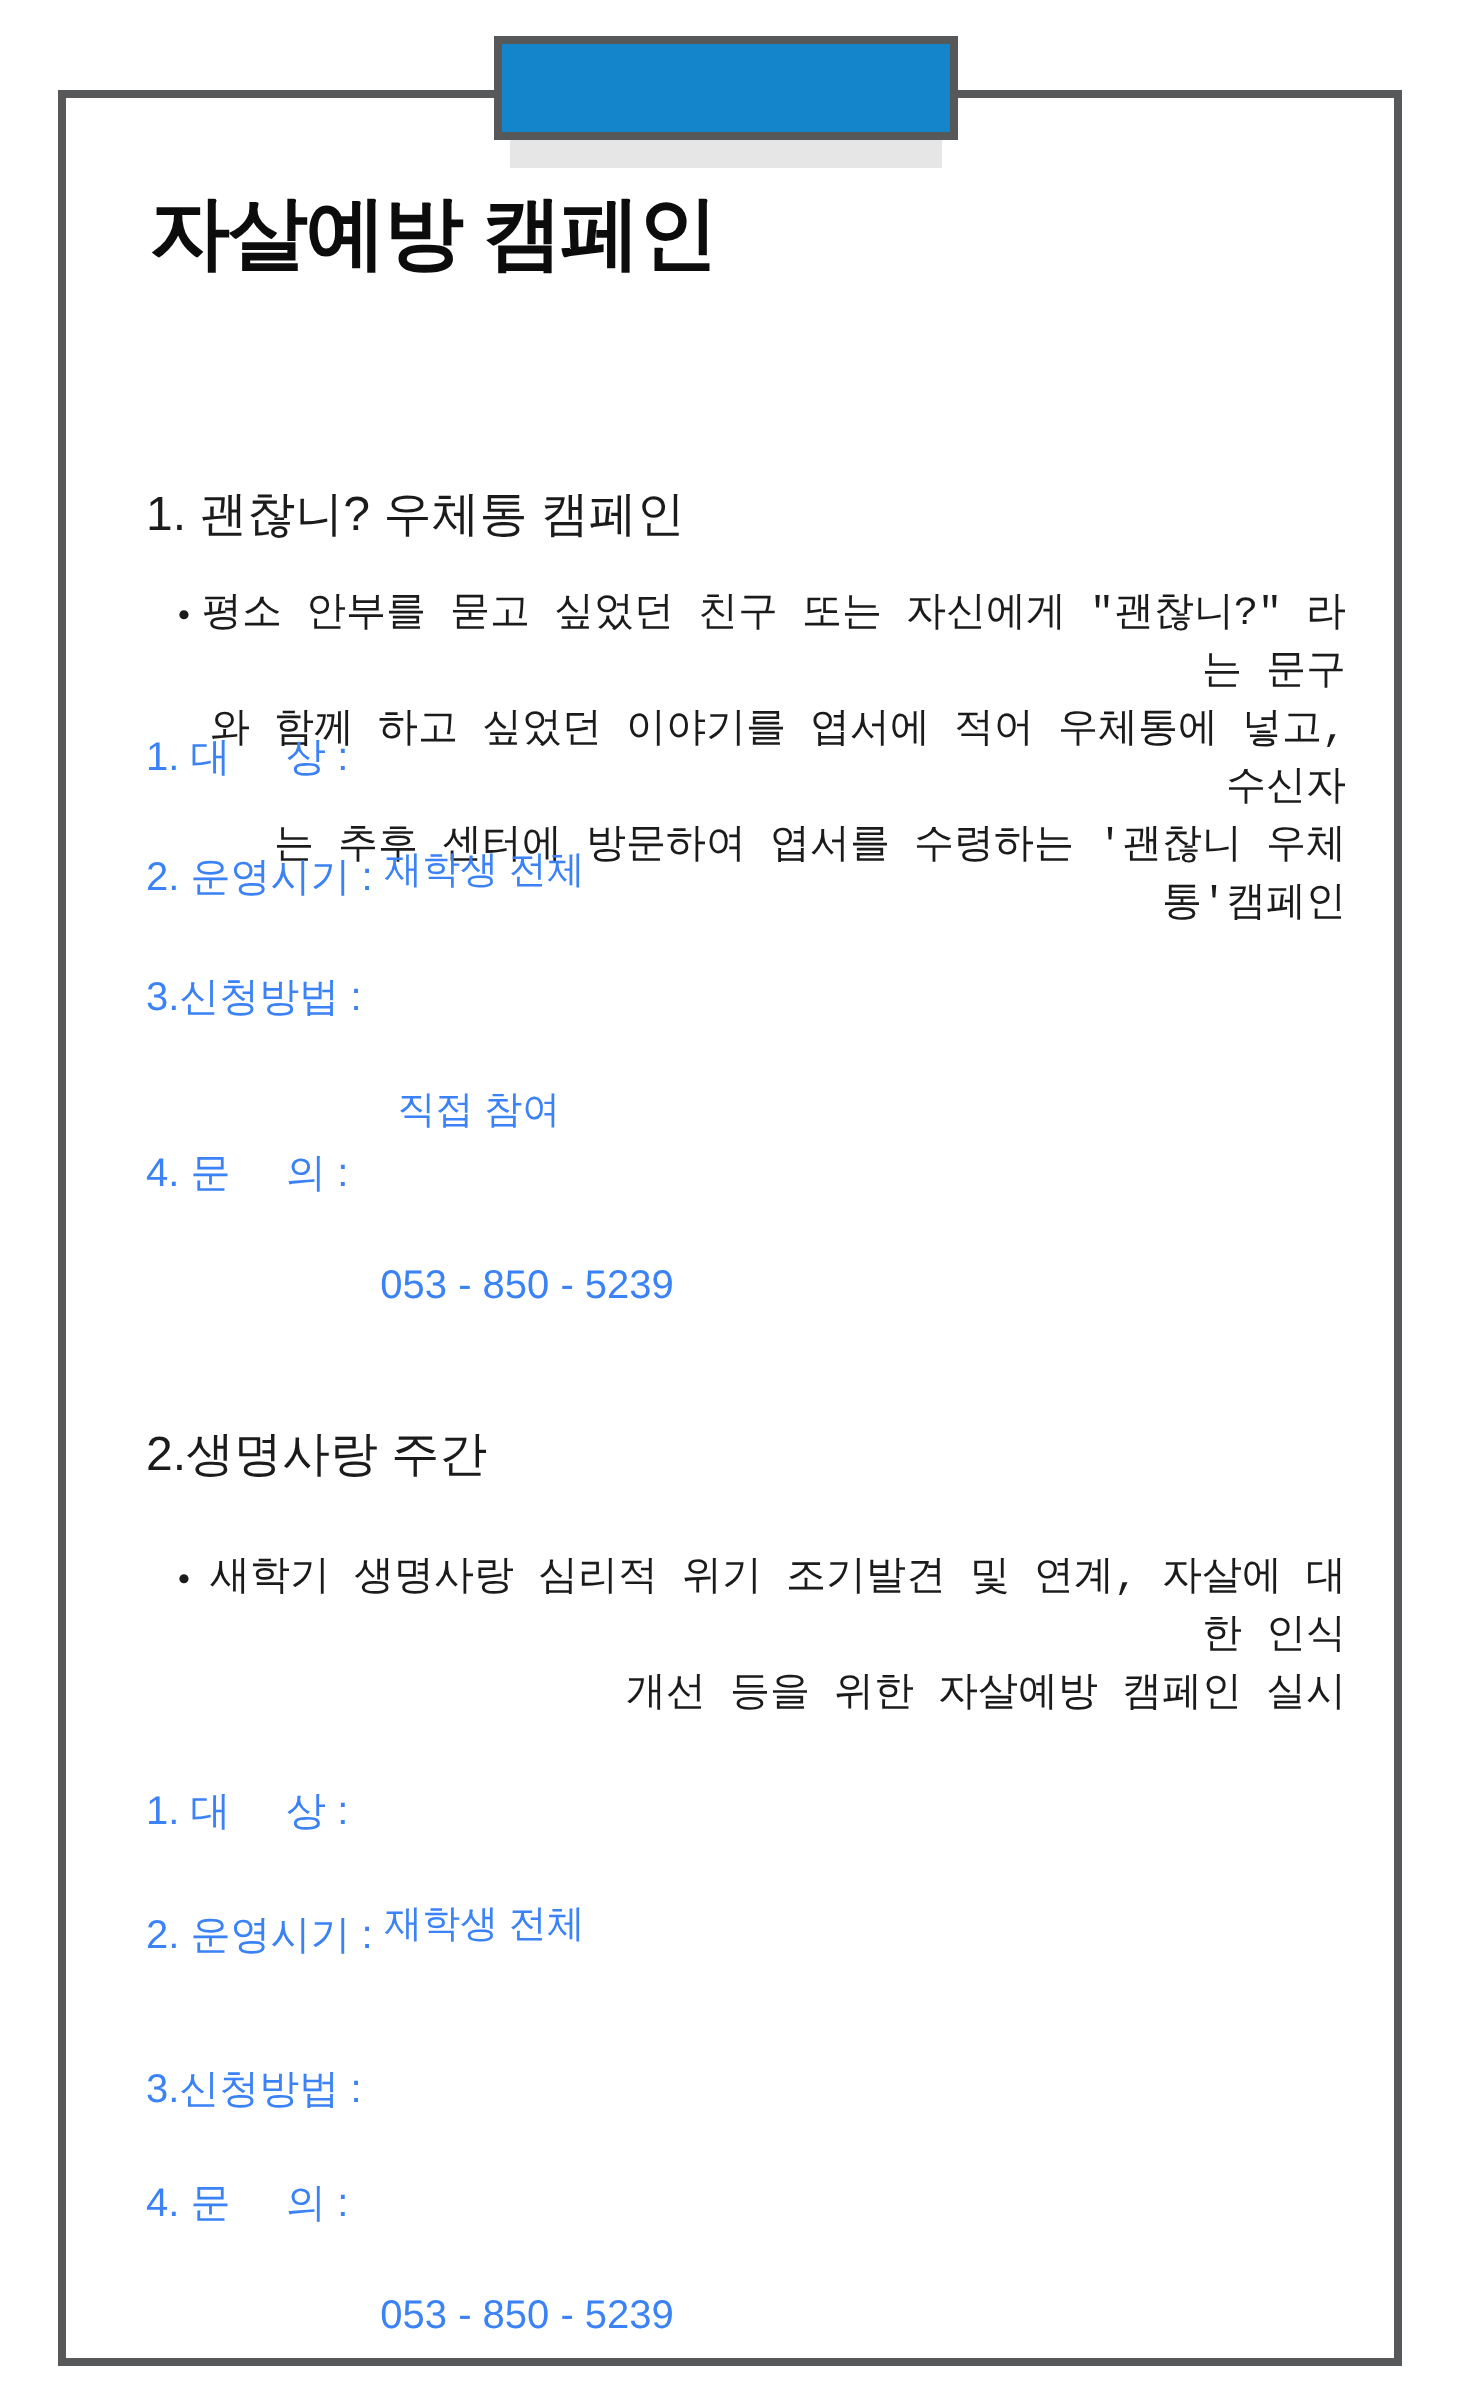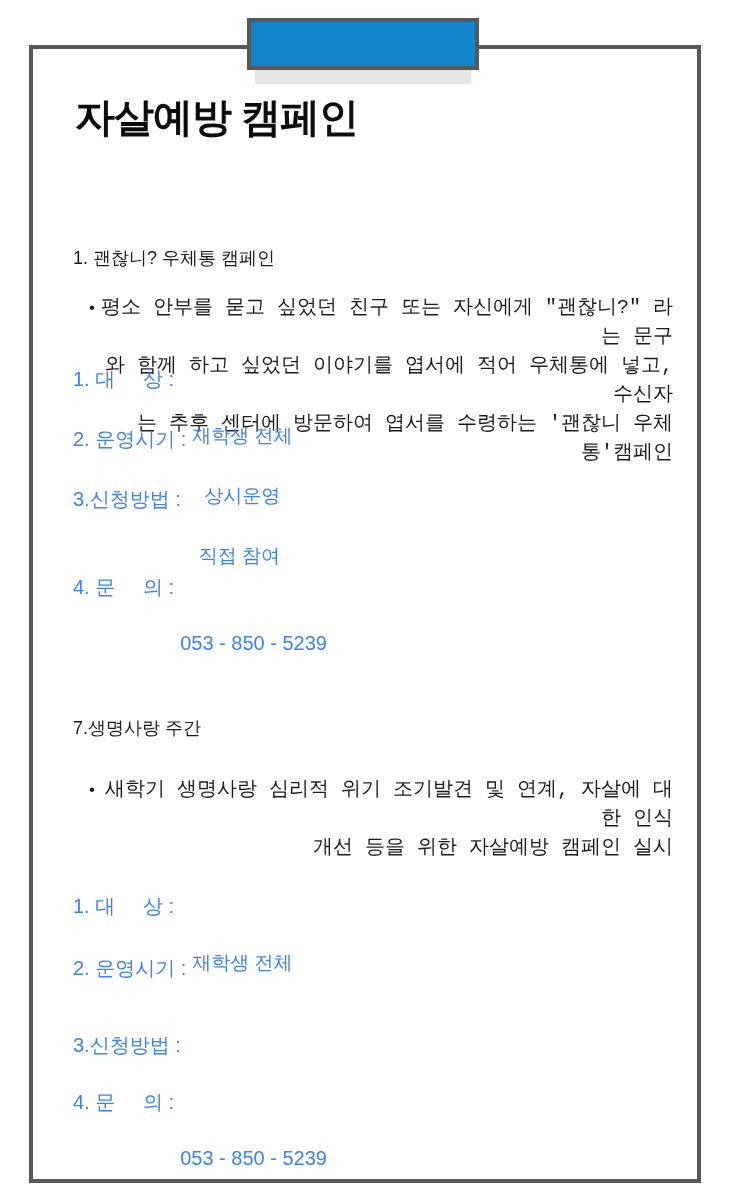--- a/index.html
+++ b/index.html
@@ -18,39 +18,39 @@
   .tab-shadow{
     position:absolute;left:255px;top:70px;width:216px;height:14px;
     background:#e6e6e6;z-index:2;
   }
   .title{
     position:absolute;left:42px;top:44px;margin:0;
     font-size:40px;line-height:48px;font-weight:bold;letter-spacing:-1px;color:#0c0c0c;
     white-space:pre;
   }
   .sec-heading{
-    position:absolute;left:40px;font-size:18px;line-height:26px;white-space:pre;color:#1b1b1b;
+    position:absolute;left:40px;font-size:24px;line-height:26px;white-space:pre;color:#1b1b1b;
   }
   #heading-a{top:196px}
   #heading-b{top:666px}
   .bullet{
     position:absolute;left:40px;width:600px;display:flex;align-items:flex-start;
     font-size:20px;line-height:29px;color:#1b1b1b;
   }
   .dot{width:22px;flex:none;font-size:17px;line-height:29px;}
   .btext{white-space:pre-line;flex:1;font-family:Liberation Mono, monospace;}
   #bullet-a{top:244px}
   #bullet-b{top:726px}
   .item{
     position:absolute;left:40px;display:flex;align-items:flex-start;
     font-size:20px;line-height:28px;color:#3b82f6;
   }
   .ilabel{white-space:pre;flex:none;}
   .ivalue{margin-left:18px;font-size:19px;padding-top:1px;white-space:pre;}
-  .ivalue.tight{margin-left:6px;font-size:20px;padding-top:0;}
+  .ivalue.tight{margin-left:16px;font-size:20px;padding-top:0;}
   #item-a1{top:316px}
   #item-a2{top:376px}
   #item-a3{top:436px}
   #item-a4{top:524px}
   #item-b1{top:843px}
   #item-b2{top:905px}
   #item-b3{top:982px}
   #item-b4{top:1039px}
 </style>
 </head>
@@ -74,40 +74,37 @@
 
   <div class="item" id="item-a1">
     <span class="ilabel">1. 대     상 :</span>
     <div class="ivalue">
       <div>재학생 전체</div>
     </div>
   </div>
 
   <div class="item" id="item-a2">
     <span class="ilabel">2. 운영시기 :</span>
-    <div class="ivalue">
-      <div>상시운영</div>
-    </div>
   </div>
 
   <div class="item" id="item-a3">
     <span class="ilabel">3.신청방법 :</span>
     <div class="ivalue">
       <div>직접 참여</div>
     </div>
   </div>
 
   <div class="item" id="item-a4">
     <span class="ilabel">4. 문     의 :</span>
     <div class="ivalue tight">
       <div>053 - 850 - 5239</div>
     </div>
   </div>
 
-  <div class="sec-heading" id="heading-b">7.생명사랑 주간</div>
+  <div class="sec-heading" id="heading-b">2.생명사랑 주간</div>
 
   <div class="bullet" id="bullet-b">
     <span class="dot">•</span>
     <div class="btext">새학기 생명사랑 심리적 위기 조기발견 및 연계, 자살에 대한 인식
 개선 등을 위한 자살예방 캠페인 실시</div>
   </div>
 
   <div class="item" id="item-b1">
     <span class="ilabel">1. 대     상 :</span>
     <div class="ivalue">

